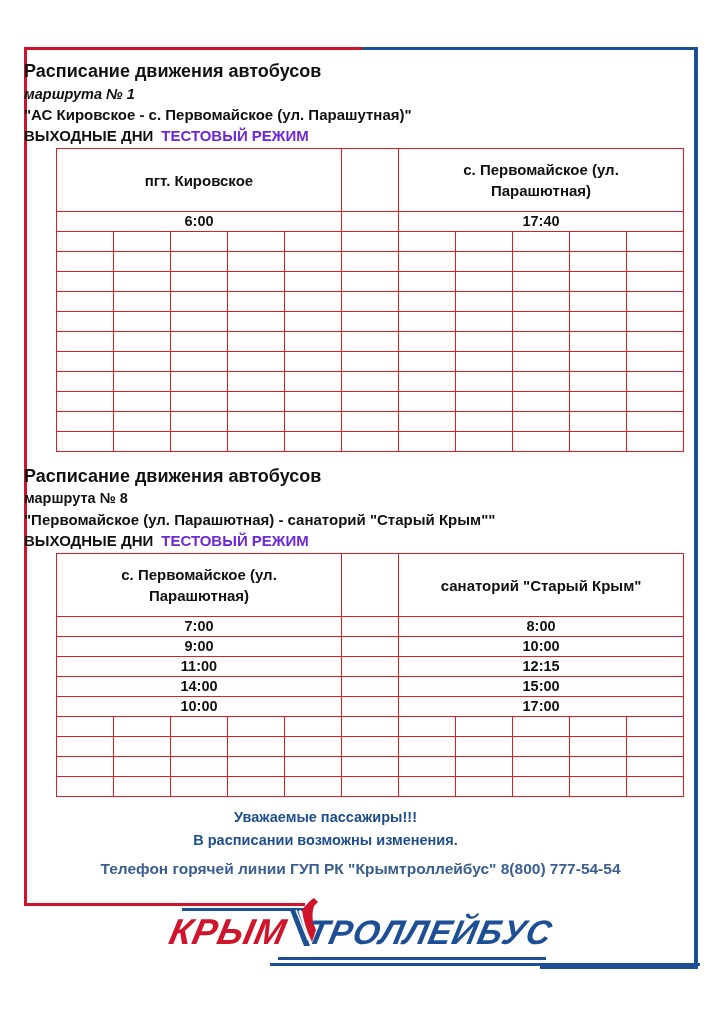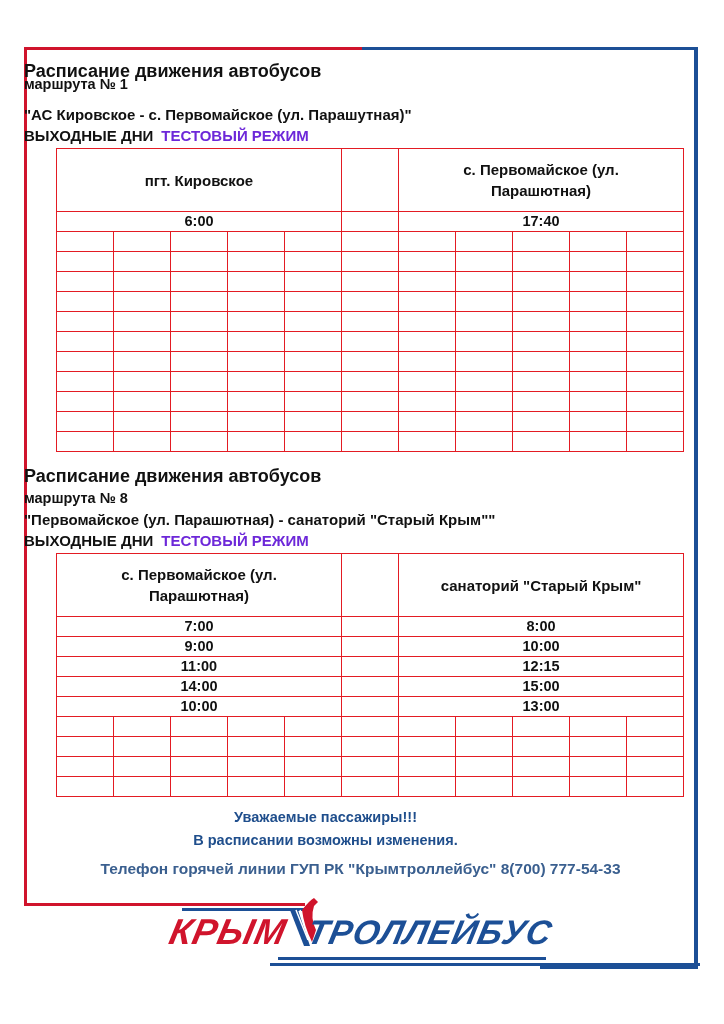--- a/index.html
+++ b/index.html
@@ -42,21 +42,21 @@
 <body>
 
 <div class="frame-line red" style="left:24px; top:47px; width:338px; height:3px;"></div>
 <div class="frame-line blue" style="left:362px; top:47px; width:336px; height:3px;"></div>
 <div class="frame-line red" style="left:24px; top:47px; width:3px; height:859px;"></div>
 <div class="frame-line red" style="left:24px; top:903px; width:210px; height:3px;"></div>
 <div class="frame-line blue" style="left:694px; top:47px; width:4px; height:922px;"></div>
 <div class="frame-line blue" style="left:540px; top:965px; width:158px; height:4px;"></div>
 
 <div class="heading h-title" style="top:61px;">Расписание движения автобусов</div>
-<div class="heading h-sub" style="top:76px;">маршрута № 1</div>
+<div class="heading h-sub" style="top:86px;font-style:italic;">маршрута № 1</div>
 <div class="heading h-route" style="top:106px;">"АС Кировское - с. Первомайское (ул. Парашутная)"</div>
 <div class="heading h-days" style="top:127px;">
   <span>ВЫХОДНЫЕ ДНИ</span><span class="test">ТЕСТОВЫЙ РЕЖИМ</span>
 </div>
 
 <table class="grid" style="top:148px;padding-left:36px;" id="t1">
   <colgroup>
     <col span="11" style="width:57px">
   </colgroup>
   <tbody>
@@ -253,21 +253,21 @@
         <td colspan="5">12:15</td>
       </tr>
       <tr class="r21">
         <td colspan="5">14:00</td>
         <td></td>
         <td colspan="5">15:00</td>
       </tr>
       <tr class="r21">
         <td colspan="5">10:00</td>
         <td></td>
-        <td colspan="5">13:00</td>
+        <td colspan="5">17:00</td>
       </tr>
     </tbody>
   <tbody id="t2-empty">
       <tr class="r21">
         <td></td>
         <td></td>
         <td></td>
         <td></td>
         <td></td>
         <td></td>
@@ -314,21 +314,21 @@
         <td></td>
         <td></td>
         <td></td>
         <td></td>
       </tr>
     </tbody>
 </table>
 
 <div class="notice" style="top:809px;">Уважаемые пассажиры!!!</div>
 <div class="notice" style="top:832px;">В расписании возможны изменения.</div>
-<div class="phone" style="top:860px;">Телефон горячей линии ГУП РК "Крымтроллейбус" 8(700) 777-54-33</div>
+<div class="phone" style="top:860px;">Телефон горячей линии ГУП РК "Крымтроллейбус" 8(800) 777-54-54</div>
 
 <div class="logo">
   <div style="position:absolute; left:0; top:11px; width:145px; height:3px; background:#d0142c;"></div>
   <div style="position:absolute; left:22px; top:16px; width:125px; height:3px; background:#1c4f96;"></div>
   <span class="logo-word krym">КРЫМ</span>
   <svg style="position:absolute; left:128px; top:4px;" width="34" height="56" viewBox="0 0 34 56">
     <path d="M2 14 L16 50 L22 50 L10 14 Z" fill="#1c4f96"></path>
     <path d="M8 14 L20 44 M12 14 L23 40 M16 14 L26 36" stroke="#ffffff" stroke-width="1.5"></path>
     <path d="M14 14 Q22 4 26 2 L30 6 L26 10 Q22 22 28 34 L24 46 Q16 30 14 14 Z" fill="#d0142c"></path>
   </svg>

